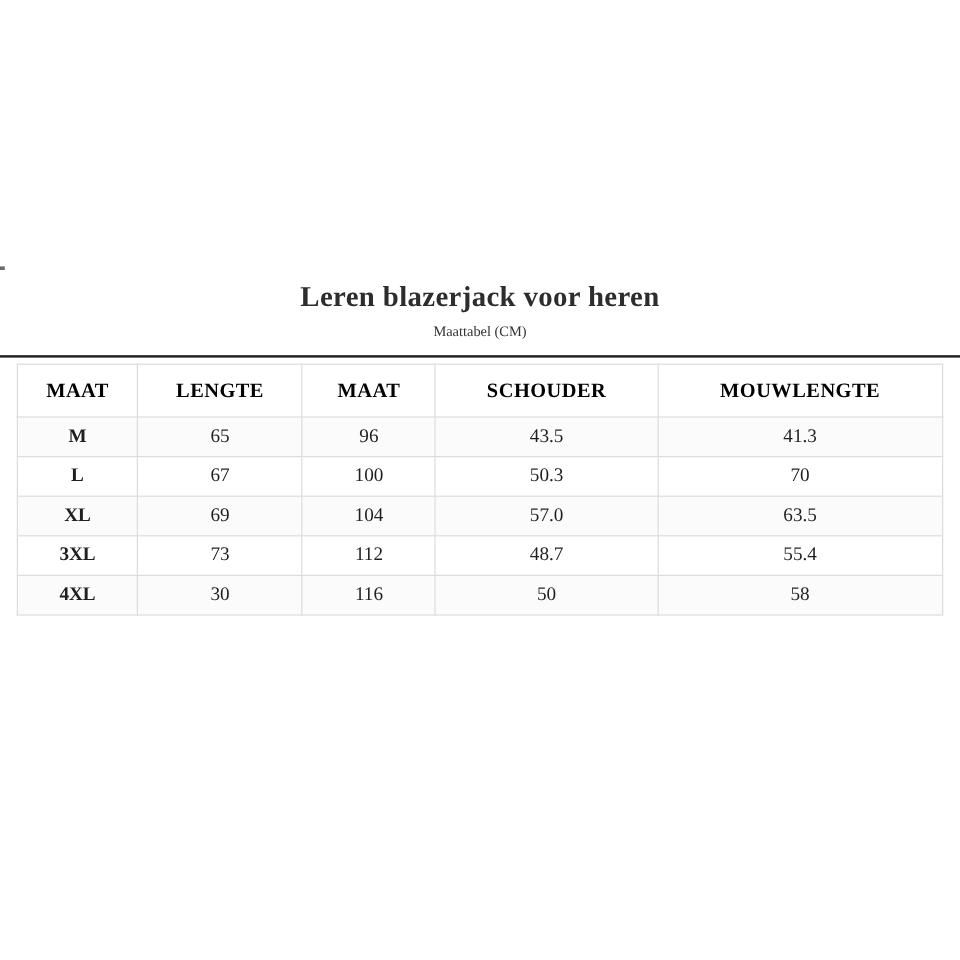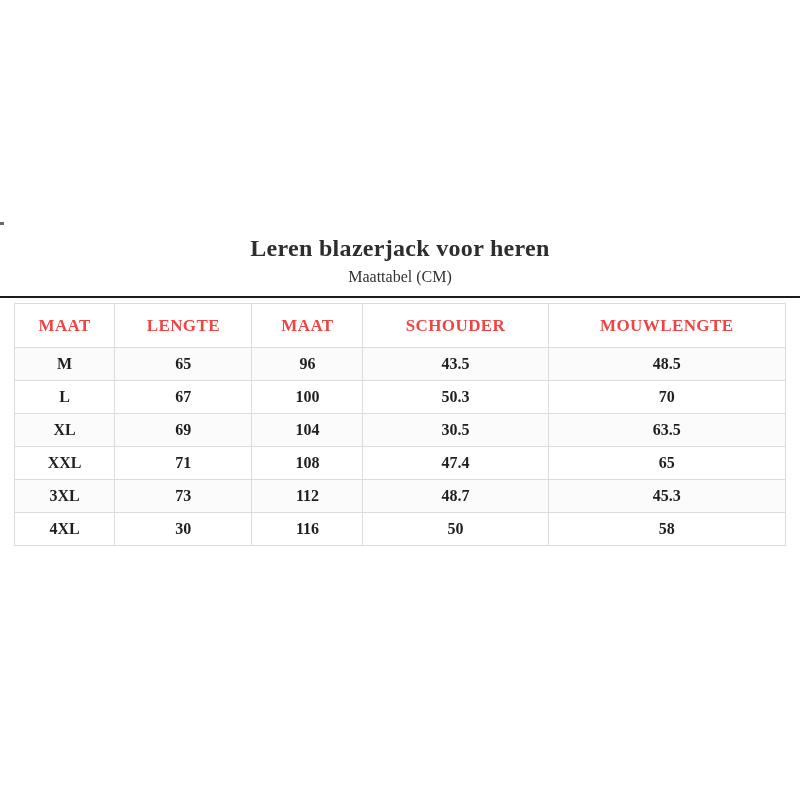--- a/index.html
+++ b/index.html
@@ -45,21 +45,21 @@
   .page-title{
     margin:0;
     font-size:24px;
     line-height:28px;
     font-weight:700;
     letter-spacing:0.3px;
     color:var(--title-text);
   }
   .page-subtitle{
     margin:5px 0 0 0;
-    font-size:16px;
+    font-size:12px;
     line-height:19px;
     font-weight:400;
     color:#333333;
   }
   .divider{
     position:absolute;
     top:296px;
     left:0;
     width:800px;
     height:2px;
@@ -80,27 +80,27 @@
     border:1px solid var(--table-border);
     text-align:center;
     vertical-align:middle;
     padding:0;
   }
   th{
     height:43px;
     font-size:17px;
     font-weight:700;
     letter-spacing:0.4px;
-    color:#ef4444;
+    color:#000000;
     background:#ffffff;
   }
   td{
     height:32px;
     font-size:16px;
-    font-weight:700;
+    font-weight:400;
     color:#1f1f1f;
   }
   td.size-label{
     font-weight:700;
   }
   tbody tr:nth-child(odd){
     background:var(--row-alt-background);
   }
   tbody tr:nth-child(even){
     background:#ffffff;
@@ -138,49 +138,42 @@
           <th>SCHOUDER</th>
           <th>MOUWLENGTE</th>
         </tr>
       </thead>
       <tbody>
         <tr>
           <td class="size-label">M</td>
           <td>65</td>
           <td>96</td>
           <td>43.5</td>
-          <td>48.5</td>
+          <td>41.3</td>
         </tr>
         <tr>
           <td class="size-label">L</td>
           <td>67</td>
           <td>100</td>
           <td>50.3</td>
           <td>70</td>
         </tr>
         <tr>
           <td class="size-label">XL</td>
           <td>69</td>
           <td>104</td>
-          <td>30.5</td>
+          <td>57.0</td>
           <td>63.5</td>
-        </tr>
-        <tr>
-          <td class="size-label">XXL</td>
-          <td>71</td>
-          <td>108</td>
-          <td>47.4</td>
-          <td>65</td>
         </tr>
         <tr>
           <td class="size-label">3XL</td>
           <td>73</td>
           <td>112</td>
           <td>48.7</td>
-          <td>45.3</td>
+          <td>55.4</td>
         </tr>
         <tr>
           <td class="size-label">4XL</td>
           <td>30</td>
           <td>116</td>
           <td>50</td>
           <td>58</td>
         </tr>
       </tbody>
     </table>

